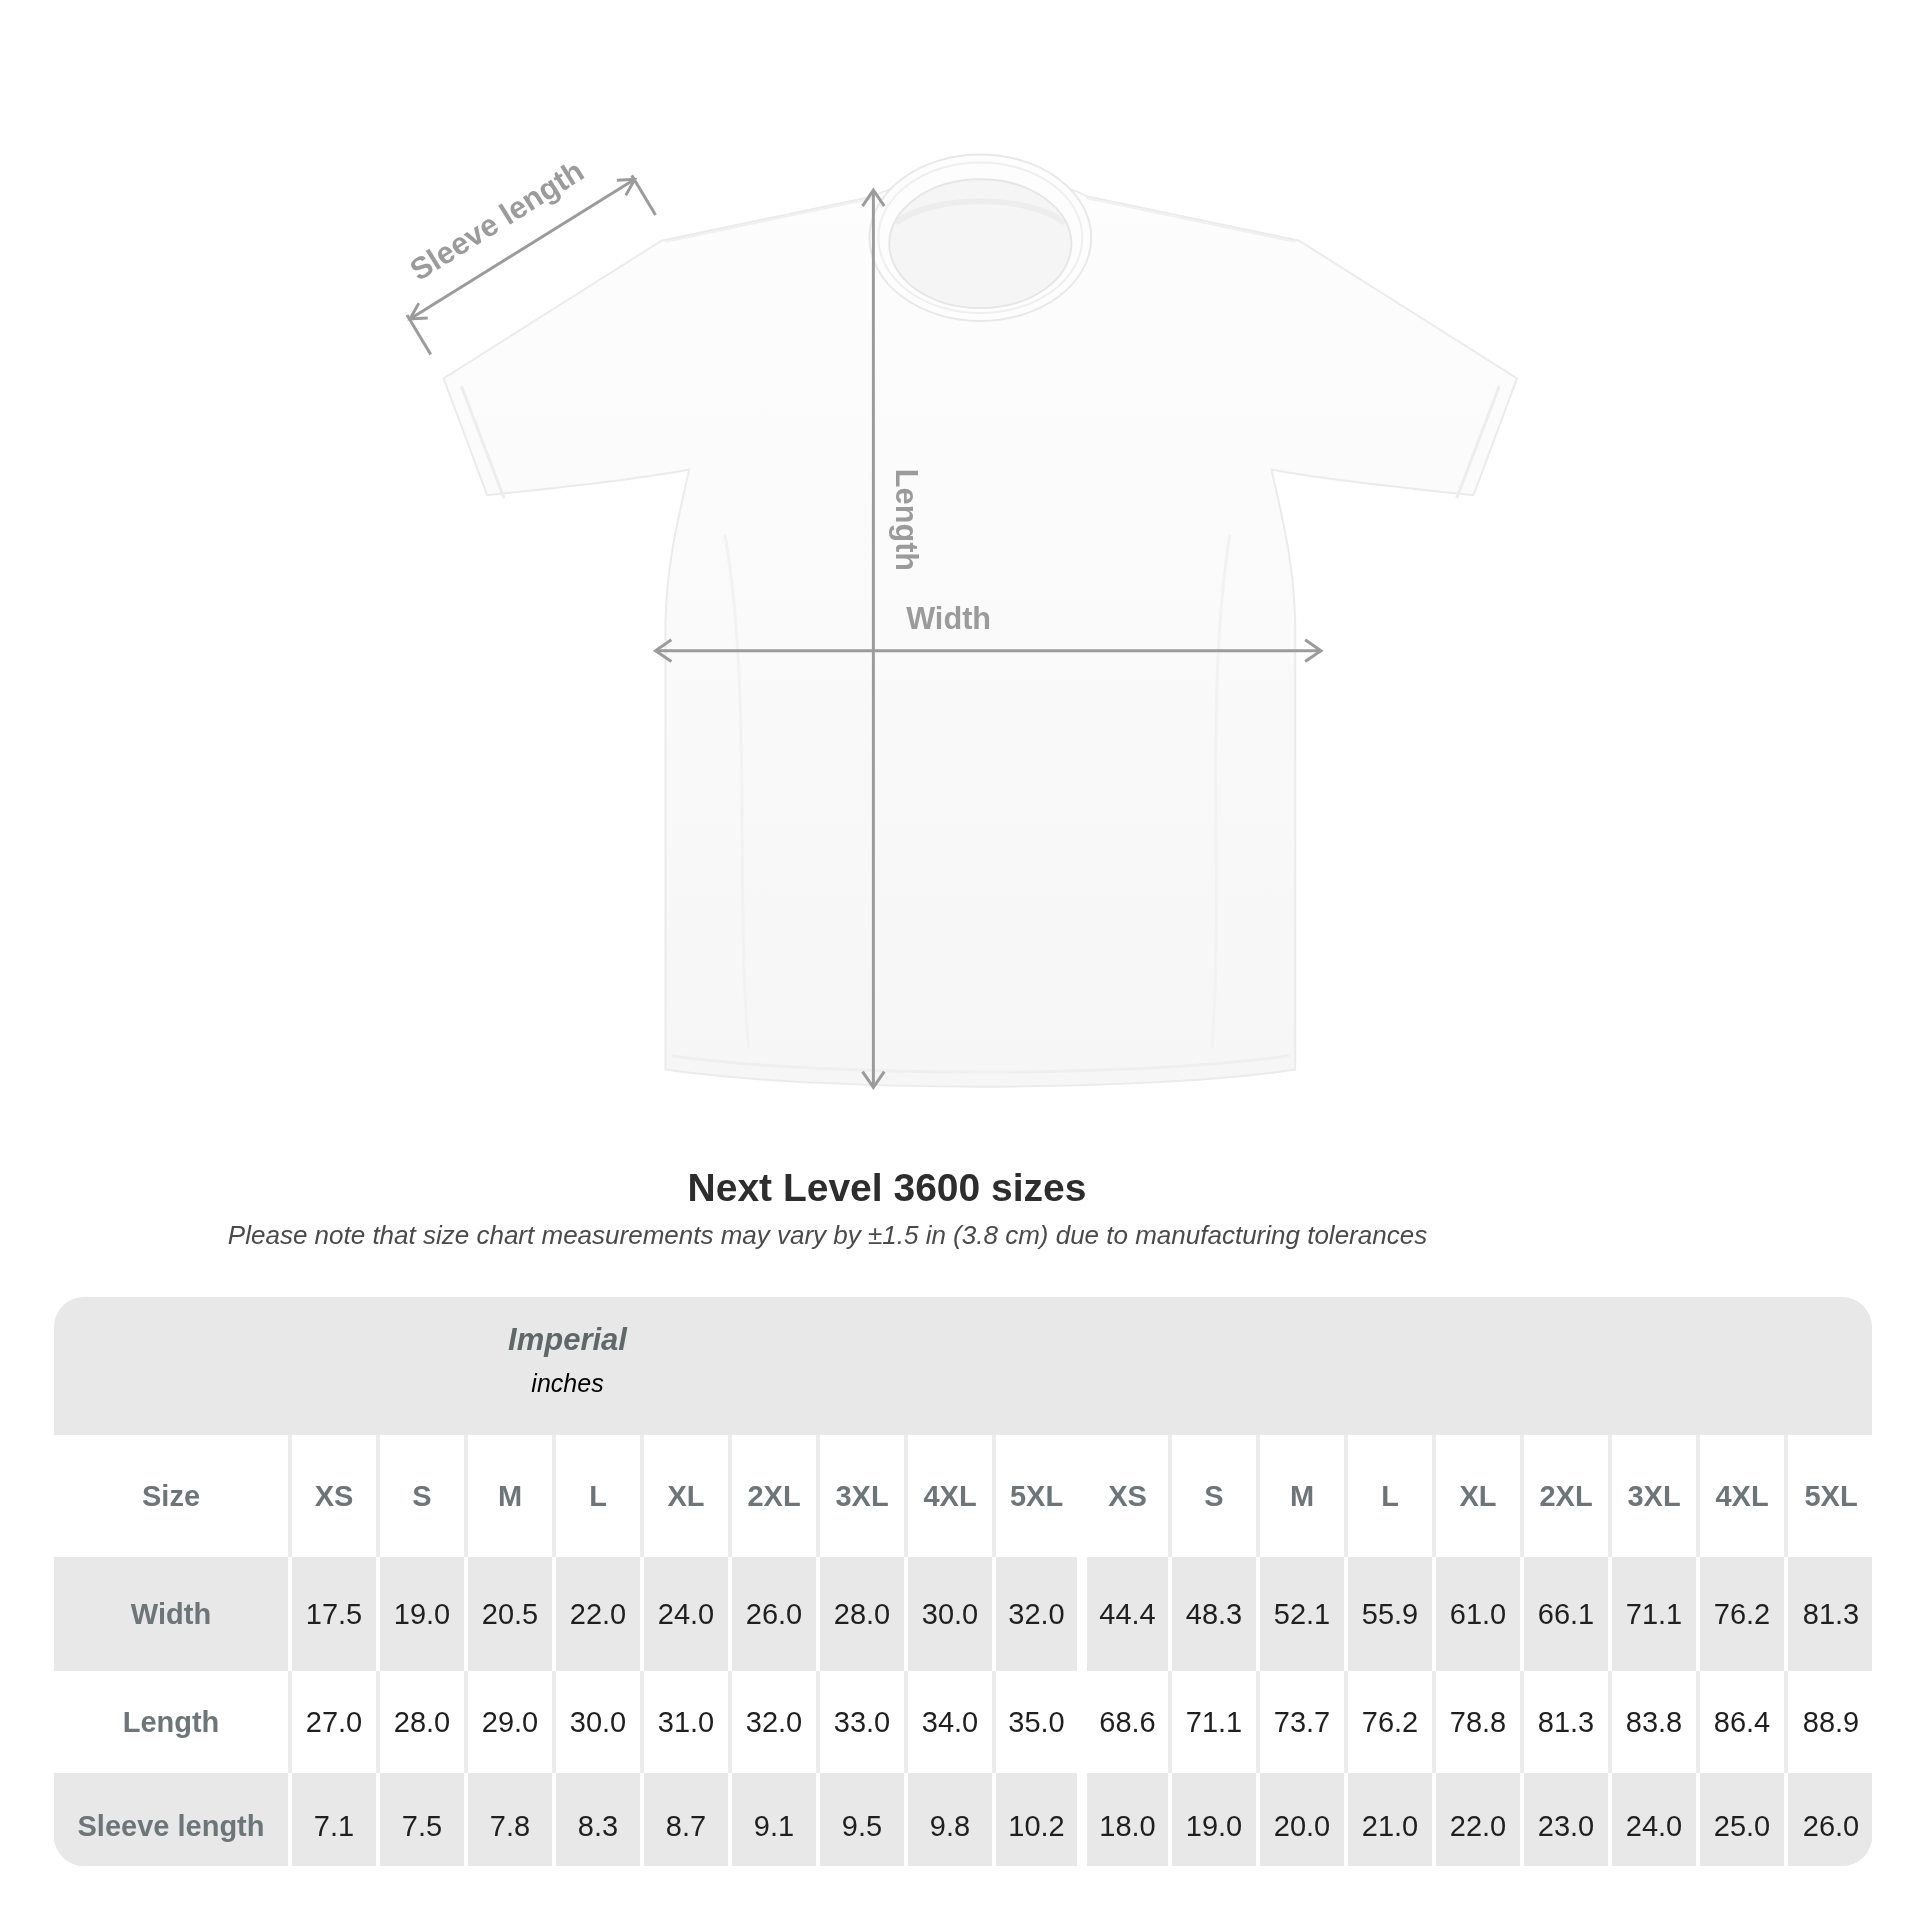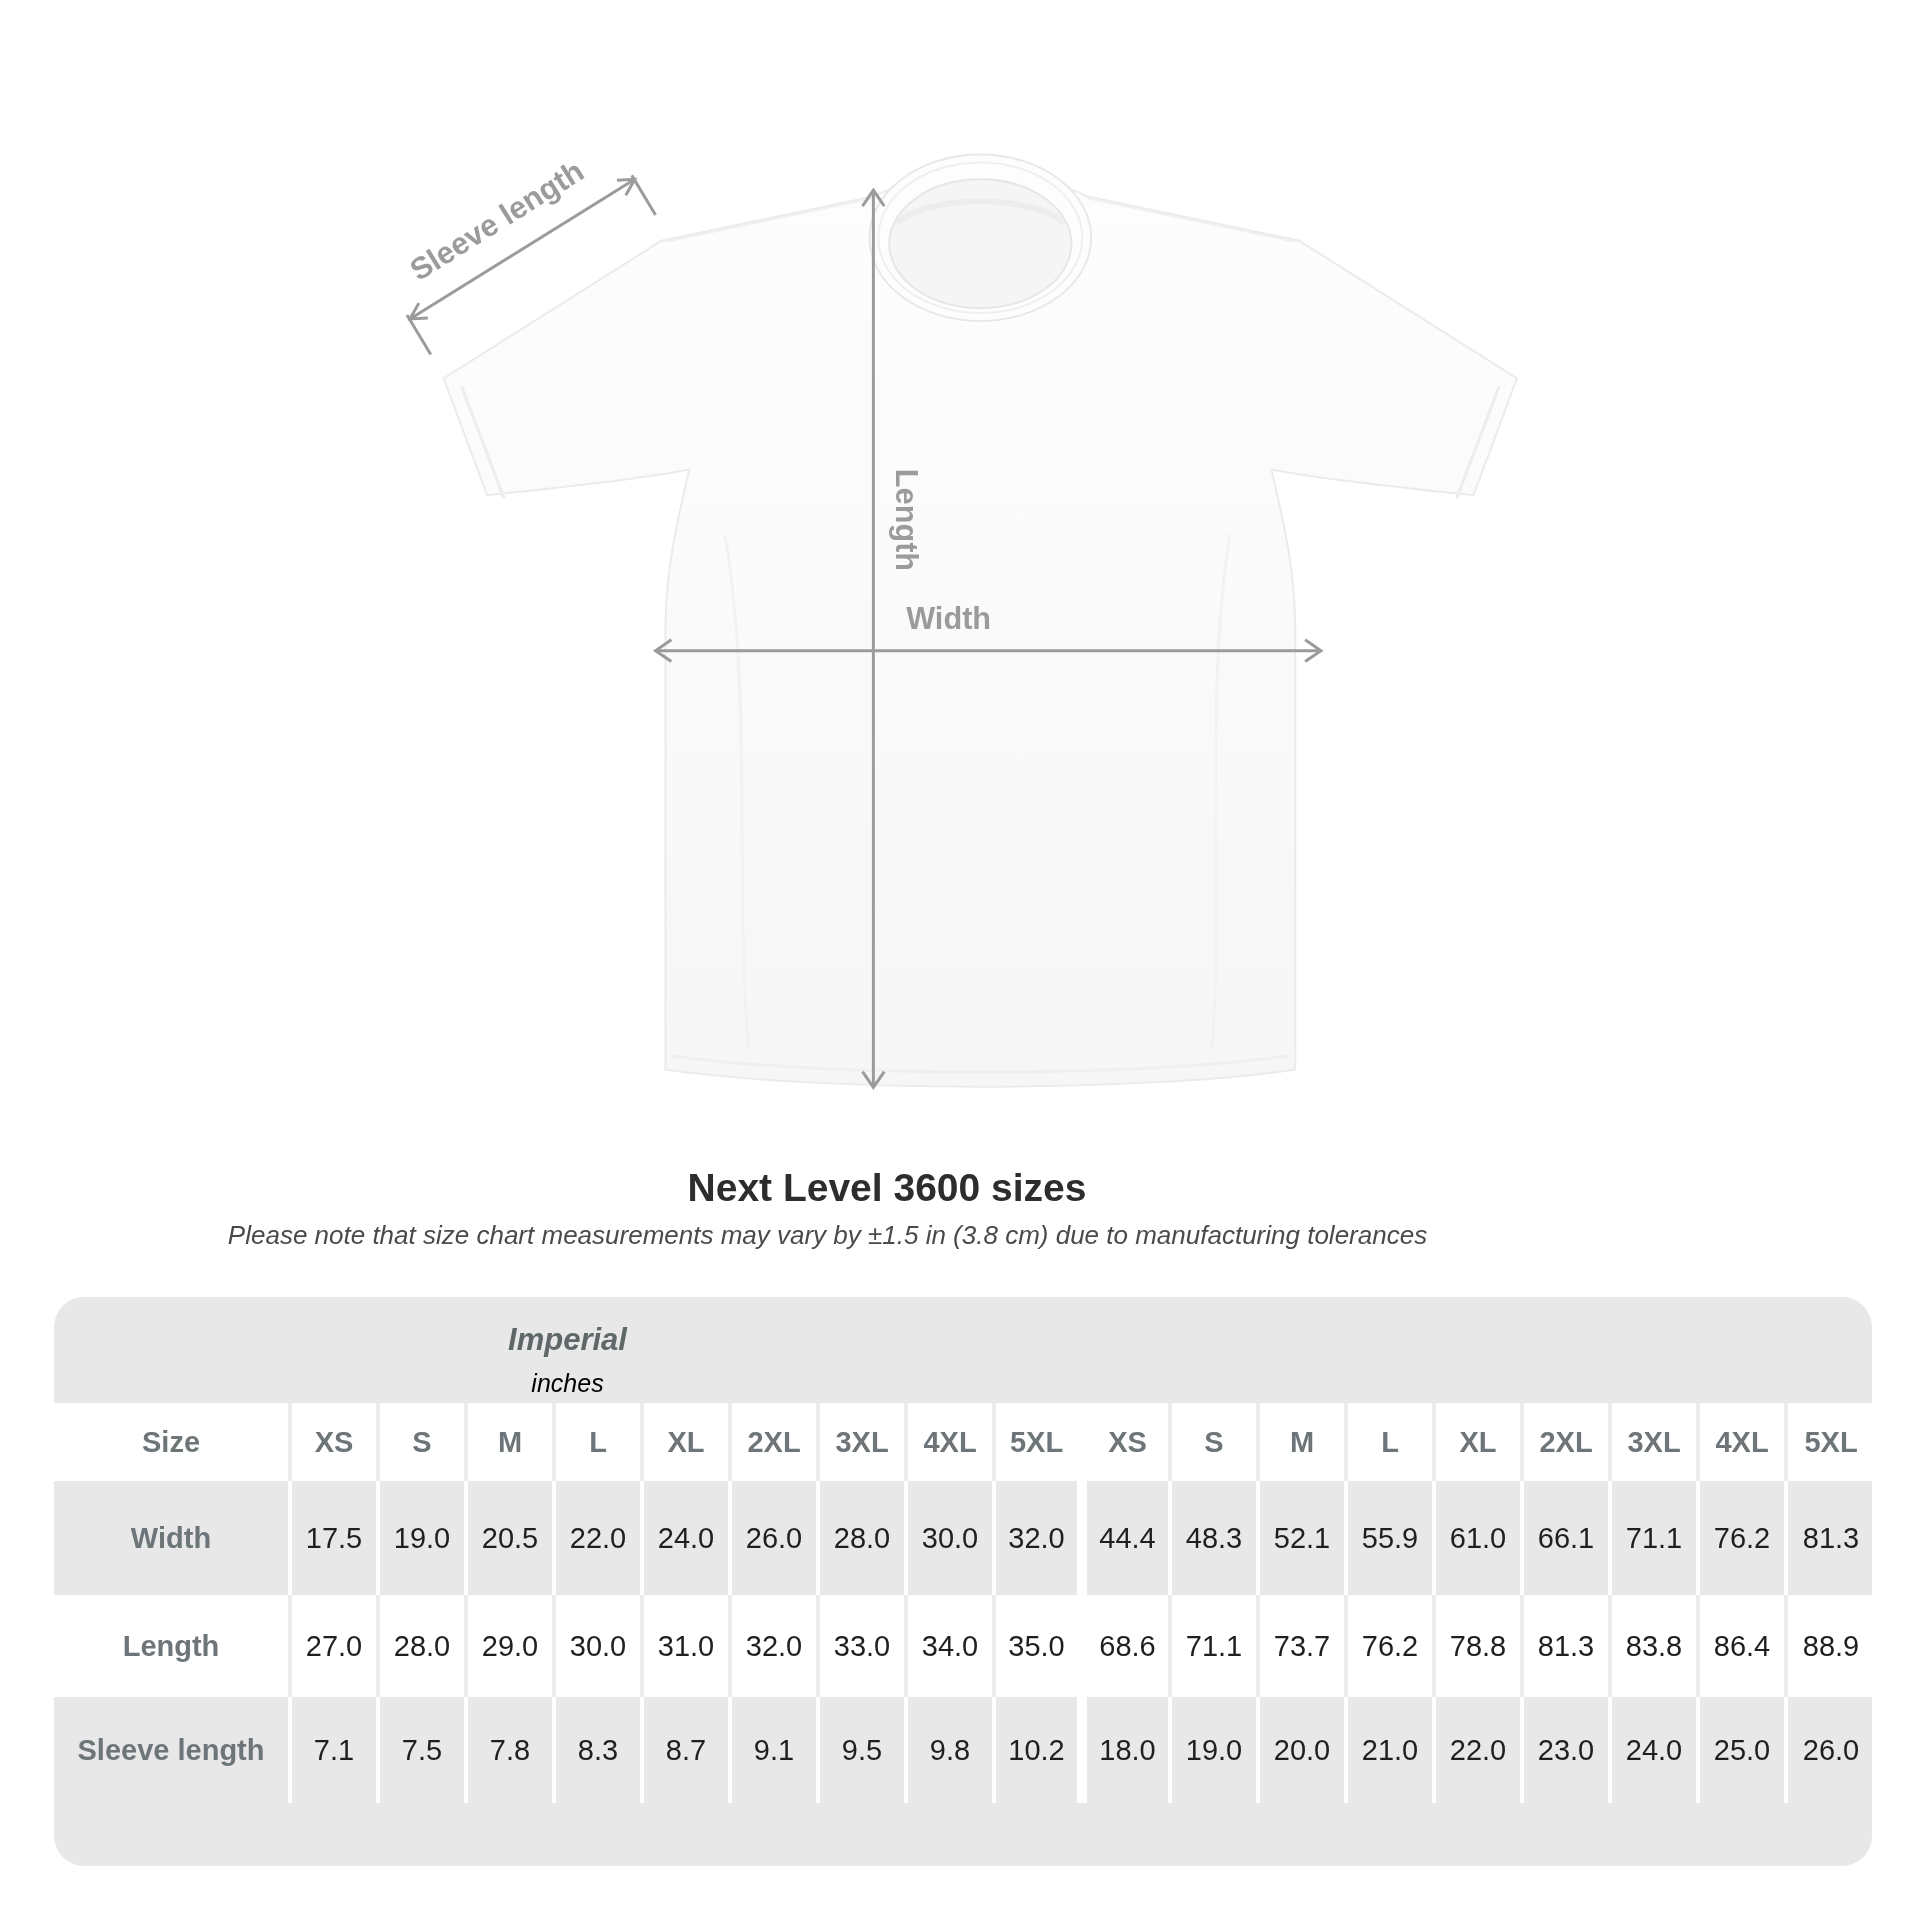--- a/index.html
+++ b/index.html
@@ -11,32 +11,32 @@
 
   
   .page-title{position:absolute;left:0;top:1164px;width:1774px;text-align:center;
               font-weight:bold;font-size:39px;line-height:48px;color:#2d2d2d;}
   .page-subtitle{position:absolute;left:0;top:1216px;width:1655px;text-align:center;
               font-style:italic;font-size:26px;line-height:38px;color:#4a4a4a;}
 
   
   .size-card{position:absolute;left:54px;top:1297px;width:1818px;height:569px;
              background:#e8e8e8;border-radius:30px;overflow:hidden;}
-  .unit-band{display:flex;height:106px;}
+  .unit-band{display:flex;height:138px;}
   .unit-group{display:flex;flex-direction:column;align-items:center;padding-top:22px;}
   .unit-group.imperial{width:1027px;}
   .unit-group.metric{width:791px;}
   .unit-name{font-style:italic;font-weight:bold;font-size:31px;line-height:42px;color:#5f6769;}
   .unit-sub{font-style:italic;font-size:25px;line-height:44px;color:#000000;}
 
   table.sizes-table{border-collapse:collapse;table-layout:fixed;width:1818px;}
   .sizes-table td{text-align:center;vertical-align:middle;padding:0;overflow:hidden;}
   .sizes-table col.c-label{width:236px;}
   .sizes-table col.c-data{width:88px;}
-  tr.r-sizes{height:78px;} tr.r-width{height:114px;}
+  tr.r-sizes{height:122px;} tr.r-width{height:114px;}
   tr.r-length{height:102px;} tr.r-sleeve{height:106px;}
   .r-white{background:#ffffff;} .r-gray{background:#e8e8e8;}
   .r-white td + td{border-left:4px solid #ececec;}
   .r-gray  td + td{border-left:4px solid #ffffff;}
   .r-white td.mstart{border-left:10px solid #ffffff;}
   .r-gray  td.mstart{border-left:10px solid #ffffff;}
   td.lbl,td.hd{font-weight:bold;font-size:29px;color:#6d7578;}
   td.val{font-size:29px;color:#1f1f1f;margin-top:40px;}
 </style>
 </head>

